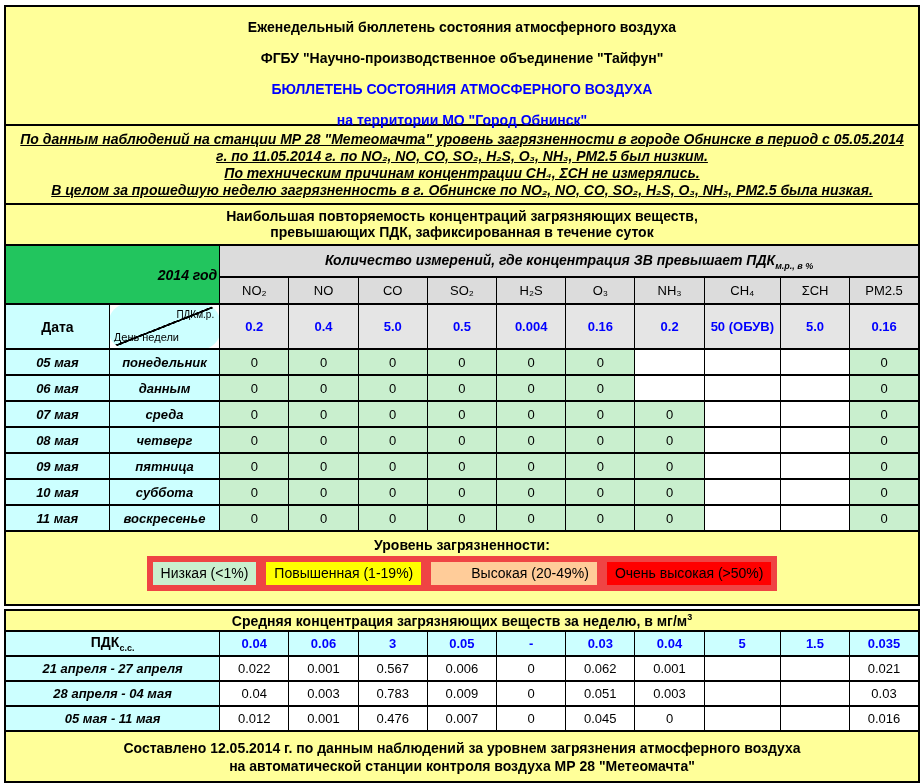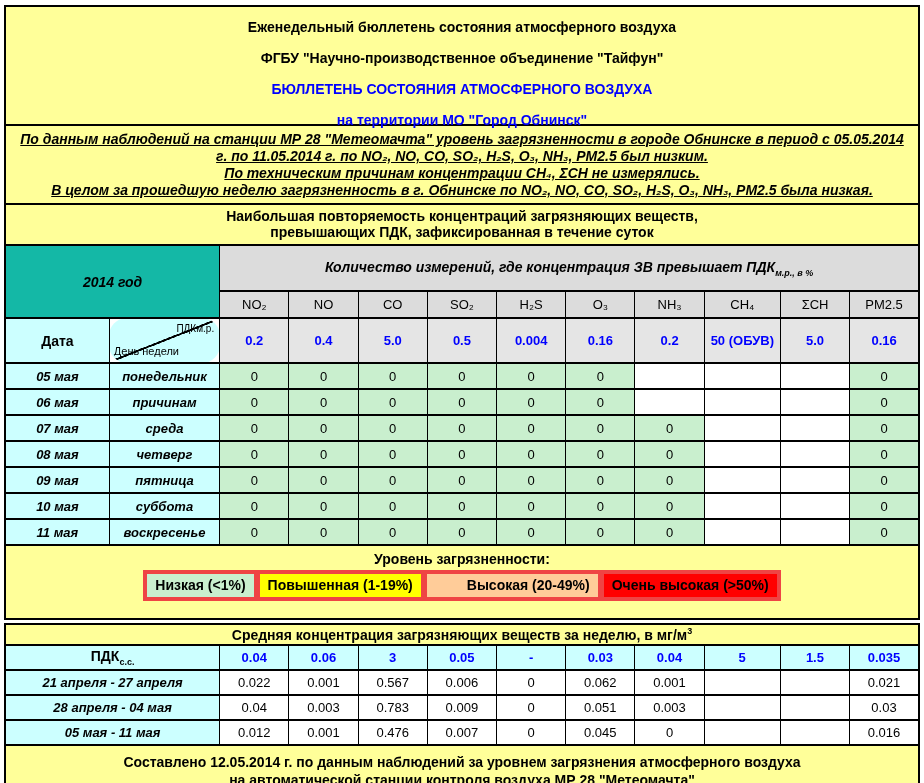--- a/index.html
+++ b/index.html
@@ -26,23 +26,23 @@
   .subtitle-box { text-align:center; padding:3px 0 4px 0; }
   .subtitle-box div { font-weight:bold; font-size:14px; line-height:16px; }
 
   
   table { border-collapse:collapse; width:916px; table-layout:fixed; background:#fff; }
   td {
     border:1px solid #000; border-top-width:2px; border-bottom-width:2px;
     text-align:center; vertical-align:middle; font-size:13px; overflow:hidden; padding:1px 2px;
   }
   table { border:2px solid #000; }
-  .hrow1 td { height:46px; }
+  .hrow1 td { height:32px; }
   .hrow2 td { height:27px; }
-  .yearcell { background:#14b8a6; font-weight:bold; font-style:italic; font-size:14px; }
+  .yearcell { background:#22c55e; font-weight:bold; font-style:italic; font-size:14px;text-align:right; }
   .measure  { background:#DCDCDC; font-weight:bold; font-style:italic; font-size:14px; }
   .measure sub { font-size:9px; font-weight:bold; font-style:italic; }
   .colhead  { background:#DCDCDC; font-size:13px; }
   .pdkrow td { height:45px; }
   .datelabel { background:#CCFFFF; font-weight:bold; font-size:14px; }
   .pdkval { background:#e5e5e5; color:#0000FF; font-weight:bold; font-size:13px; line-height:15px; }
   .diag {
     background-color:#CCFFFF; position:relative; padding:0;
     background-image:linear-gradient(to bottom right, rgba(0,0,0,0) calc(50% - 1px), #000 calc(50% - 1px), #000 calc(50% + 1px), rgba(0,0,0,0) calc(50% + 1px));
     border-radius:18px;
@@ -51,21 +51,21 @@
   .diag .bl-lbl { position:absolute; bottom:5px; left:4px; font-size:11px; white-space:nowrap; }
   .dayrow td { height:26px; }
   .datecell, .daycell { background:#CCFFFF; font-weight:bold; font-style:italic; font-size:13px; }
   .green { background:#C9EFCE; }
   .empty { background:#FFFFFF; }
 
   
   .legend-box { height:76px; padding-top:5px; }
   .legend-title { text-align:center; font-weight:bold; font-size:14px; }
   .legend-strip { display:flex; justify-content:center; margin-top:3px; }
-  .legend-item { border:4px solid #ef4444; margin-left:-2px; padding:3px 8px 4px 8px; font-weight:bold; font-size:14px; white-space:nowrap; }
+  .legend-item { border:6px solid #ef4444; margin-left:-2px; padding:3px 8px 4px 8px; font-weight:normal; font-size:14px; white-space:nowrap; }
   .legend-item:first-child { margin-left:0; }
 
   
   .t2-wrap { margin-top:3px; }
   .t2title { background:#FFFF99; font-weight:bold; font-size:14px; height:16px; }
   .t2title sup { font-size:9px; }
   .t2pdkrow td { height:25px;margin-left:24px; }
   .pdklabel2 { background:#CCFFFF; font-weight:bold; font-size:14px; }
   .pdklabel2 sub { font-size:9px; font-weight:bold; }
   .pdkval2 { background:#CCFFFF; color:#0000FF; font-weight:bold; font-size:13px; }
@@ -160,21 +160,21 @@
           <td class="green">0</td>
           <td class="green">0</td>
           <td class="green">0</td>
           <td class="empty"></td>
           <td class="empty"></td>
           <td class="empty"></td>
           <td class="green">0</td>
         </tr>
         <tr class="dayrow">
           <td class="datecell">06 мая</td>
-          <td class="daycell">причинам</td>
+          <td class="daycell">данным</td>
           <td class="green">0</td>
           <td class="green">0</td>
           <td class="green">0</td>
           <td class="green">0</td>
           <td class="green">0</td>
           <td class="green">0</td>
           <td class="empty"></td>
           <td class="empty"></td>
           <td class="empty"></td>
           <td class="green">0</td>

